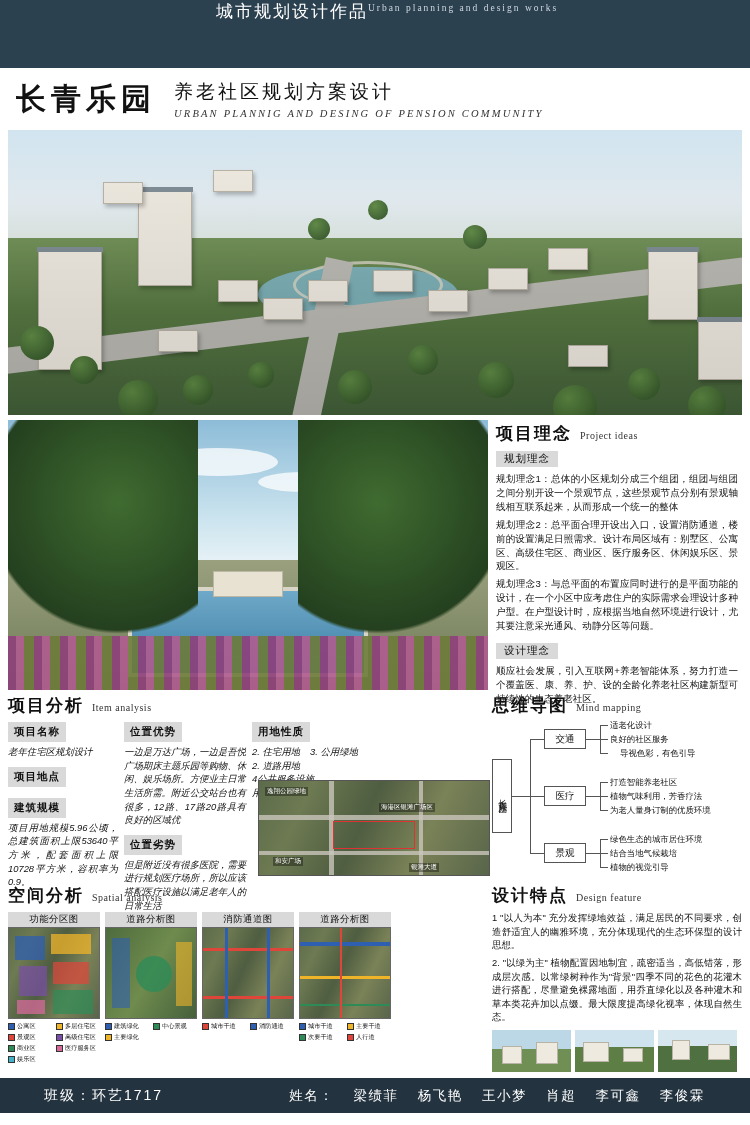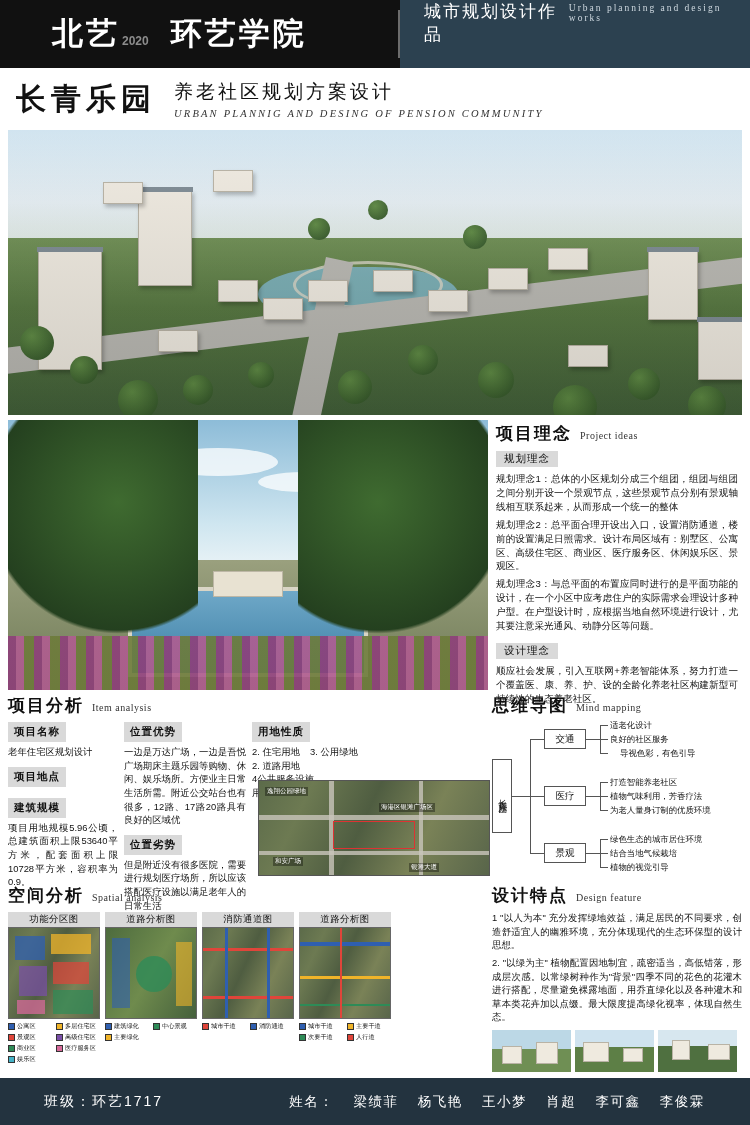--- a/index.html
+++ b/index.html
@@ -142,21 +142,21 @@
 
   
   .item-analysis { position:absolute; left:8px; top:694px; width:480px; height:186px; }
   .ia-grid { display:flex; gap:0; margin-top:4px; }
   .ia-col { padding-right:6px; }
   .ia-c1 { width:116px; }
   .ia-c2 { width:128px; }
   .ia-c3 { width:120px; }
   .ia-h { font-size:10.5px; font-weight:bold; color:#111; background:#d9d9d9;
           display:inline-block; padding:3px 6px; margin-bottom:3px; letter-spacing:1px; }
-  .ia-t { font-size:9.4px; line-height:1.45; color:#111; text-align:justify; }
+  .ia-t { font-size:9.4px; line-height:1.45; color:#111; text-align:justify;font-style:italic; }
   .ia-block { margin-bottom:7px; }
 
   .map-img { position:absolute; left:250px; top:86px; width:232px; height:96px;
              overflow:hidden; border:1px solid #555; }
   .sat { position:absolute; inset:0; background:
       linear-gradient(115deg,#5c6b4a 0%, #6d7a52 20%, #4f5d41 45%, #7a8257 70%, #58654a 100%); }
   .sat-road { position:absolute; background:#c9c6bb; opacity:.8; }
   .sat-lbl { position:absolute; color:#fff; font-size:6.5px; background:rgba(0,0,0,.35);
              padding:0 2px; white-space:nowrap; }
   .sat-red { position:absolute; border:1.5px solid #d33; }
@@ -196,40 +196,33 @@
   .ft-p { font-size:9.4px; line-height:1.45; color:#111; text-align:justify; margin:4px 0; }
   .ft-thumbs { display:flex; gap:4px; margin-top:6px; }
   .ft-th { width:79px; height:42px; overflow:hidden; position:relative; }
   .ft-a { background:linear-gradient(#bcd8e6 0 45%, #6f8f54 45%); }
   .ft-b { background:linear-gradient(#cfe3ef 0 40%, #5d7f46 40%); }
   .ft-c { background:linear-gradient(#d7e7ef 0 38%, #4f7040 38%); }
   .ft-bld { position:absolute; background:#efeadf; border:1px solid #b9b3a5; }
 
   
   .footer {
-    position:absolute; left:0; top:1078px; width:750px; height:47px;
+    position:absolute; left:0; top:1078px; width:750px; height:35px;
     background:#23333f; color:#fff; display:flex; align-items:center;
   }
   .ft-class { margin-left:44px; font-size:14px; letter-spacing:2px; }
   .ft-names { margin-left:126px; font-size:13.5px; letter-spacing:1.5px; }
   .ft-names span { margin-right:14px; }
 </style>
 </head>
 <body>
 
 <div class="poster">
 
   <div class="header">
-    <div class="header-left">
-      <span class="hl-main">北艺</span>
-      <span class="hl-year">2020</span>
-      <span class="hl-sep"></span>
-      <span class="hl-main2">环艺学院</span>
-      <span class="hdiv"></span>
-    </div>
     <div class="header-right">
       <div class="hr-cn">城市规划设计作品</div>
       <div class="hr-en">Urban planning and design works</div>
     </div>
   </div>
 
   <div class="titleband">
     <div class="tb-cn">长青乐园</div>
     <div class="tb-right">
       <div class="tb-sub">养老社区规划方案设计</div>

